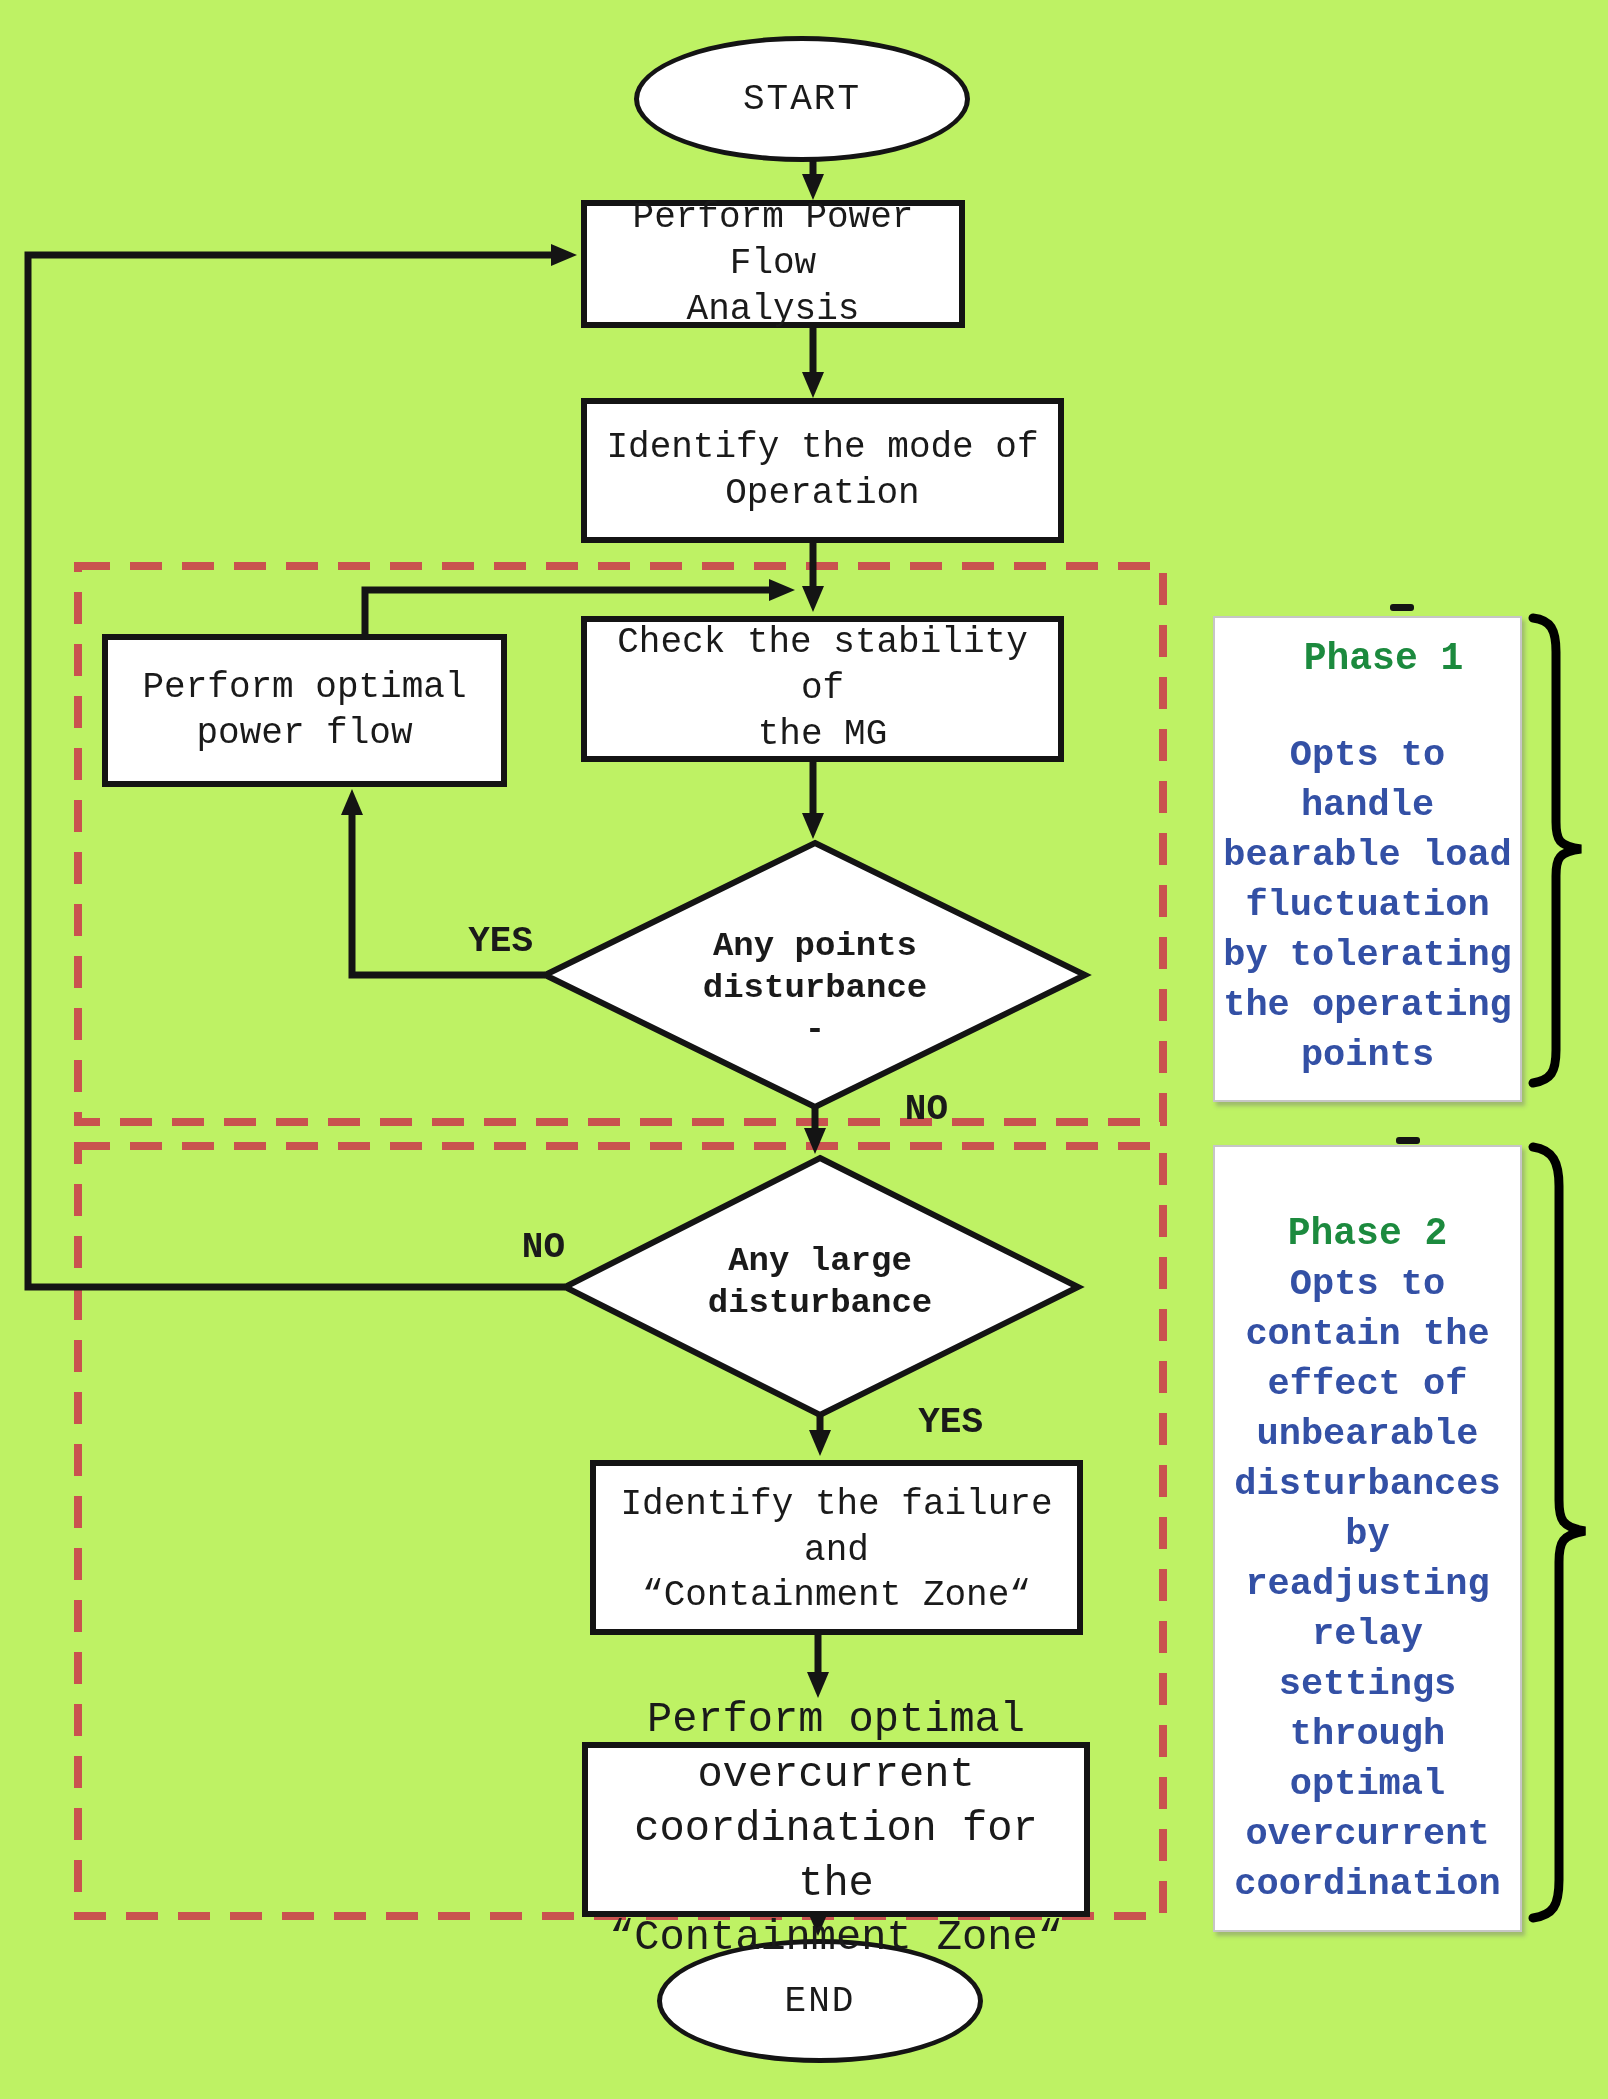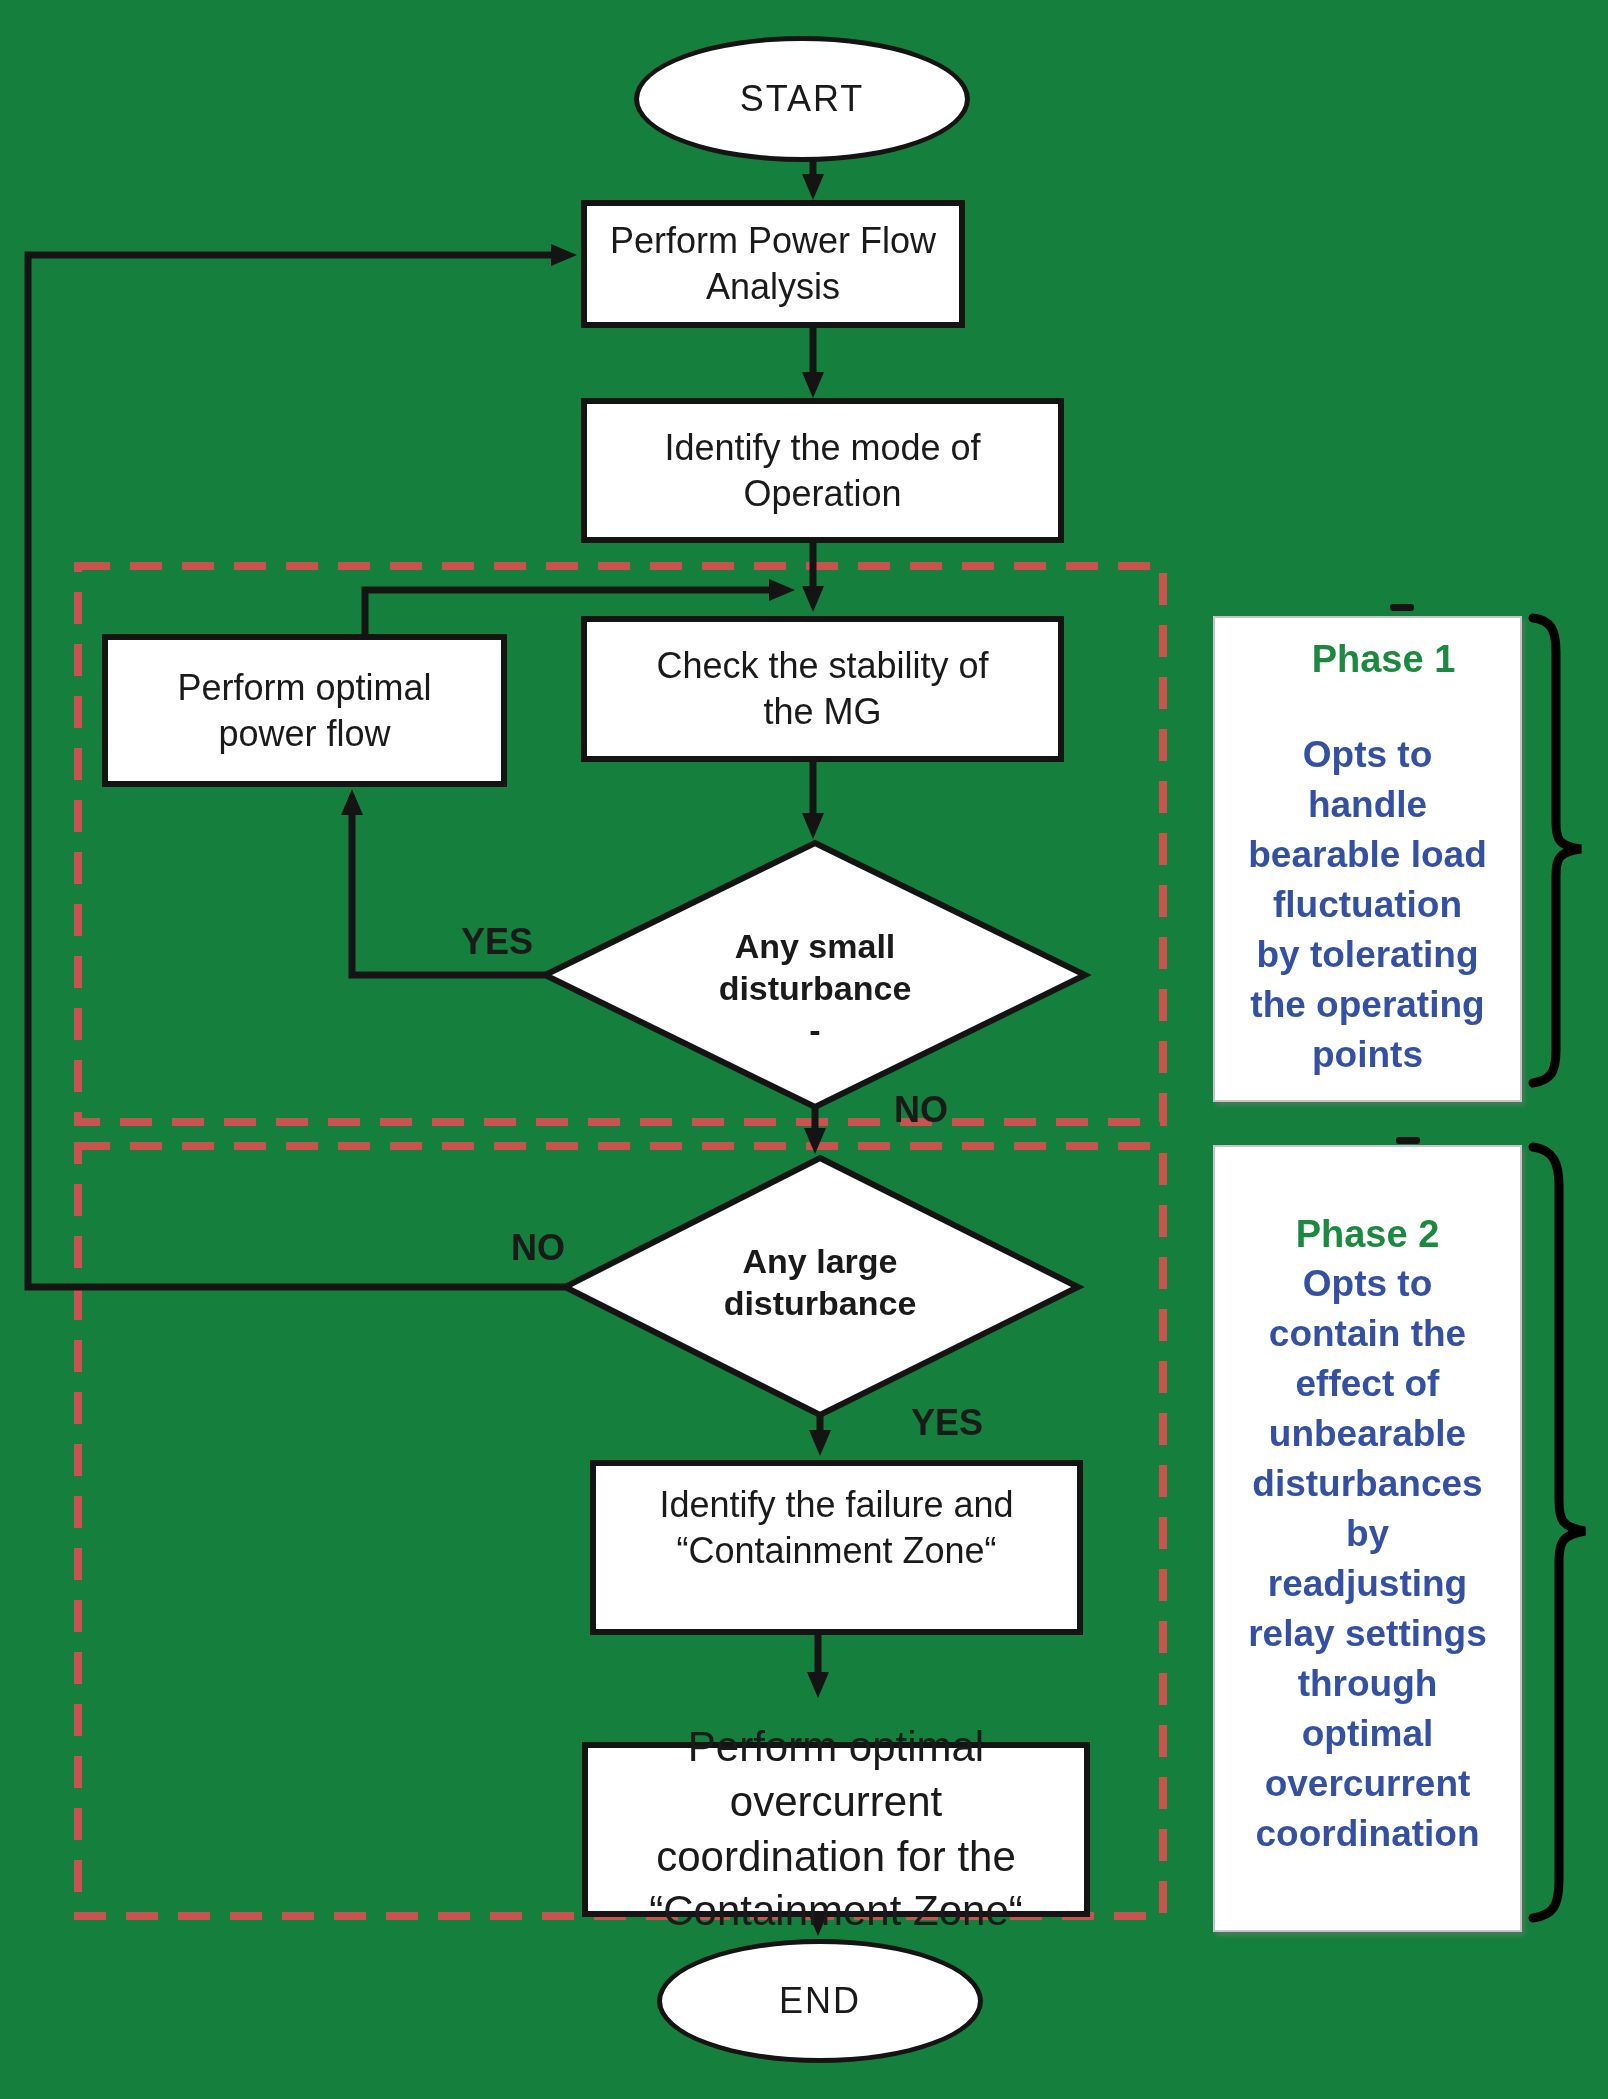--- a/index.html
+++ b/index.html
@@ -1,18 +1,18 @@
 <!DOCTYPE html>
 <html><head>
 <meta charset="utf-8">
 <style>
   html,body { margin:0; padding:0; background:#ffffff; }
   .canvas {
-    position:relative; width:1608px; height:2099px; background:#15803d;
-    font-family:Liberation Sans, sans-serif; color:#1a1a1a; overflow:hidden;
+    position:relative; width:1608px; height:2099px; background:#bef264;
+    font-family:Liberation Mono, monospace; color:#1a1a1a; overflow:hidden;
   }
   .layer { position:absolute; left:0; top:0; width:1608px; height:2099px; }
   .node {
     position:absolute; box-sizing:border-box; background:#ffffff;
     border:6px solid #141414; display:flex; align-items:center; justify-content:center;
     text-align:center; white-space:pre-line; z-index:2;
   }
   .terminal { border-radius:50%; border-width:5px; font-size:36px; letter-spacing:2px; }
   .box  { font-size:36px; line-height:1.27; }
   .box-small { font-size:42px; line-height:1.3;margin-top:40px; }
@@ -94,21 +94,21 @@
   <div class="node box" style="left:102px; top:634px; width:405px; height:153px;">Perform optimal
 power flow</div>
 
   <div class="node box top-bias" style="left:582px; top:1460px; width:493px; height:175px;">Identify the failure and
 “Containment Zone“</div>
 
   <div class="node box-small" style="left:582px; top:1702px; width:508px; height:175px;">Perform optimal overcurrent
 coordination for the
 “Containment Zone“</div>
 
-  <div class="dtext" style="left:615px; top:925px; width:400px;">Any small
+  <div class="dtext" style="left:615px; top:925px; width:400px;">Any points
 disturbance
 -</div>
   <div class="dtext" style="left:620px; top:1240px; width:400px;">Any large
 disturbance</div>
 
   <div class="lbl" style="left:393px; top:921px; width:140px;">YES</div>
   <div class="lbl" style="left:848px; top:1089px; width:100px;">NO</div>
   <div class="lbl" style="left:425px; top:1227px; width:140px;">NO</div>
   <div class="lbl" style="left:848px; top:1402px; width:135px;">YES</div>
 

